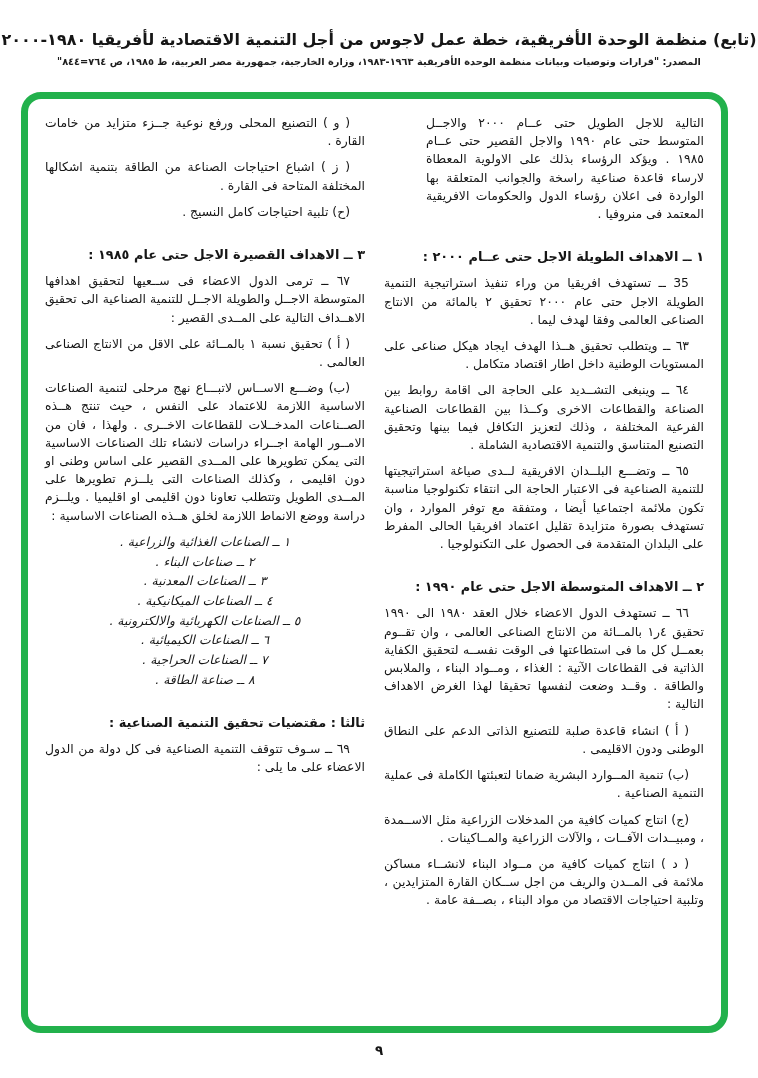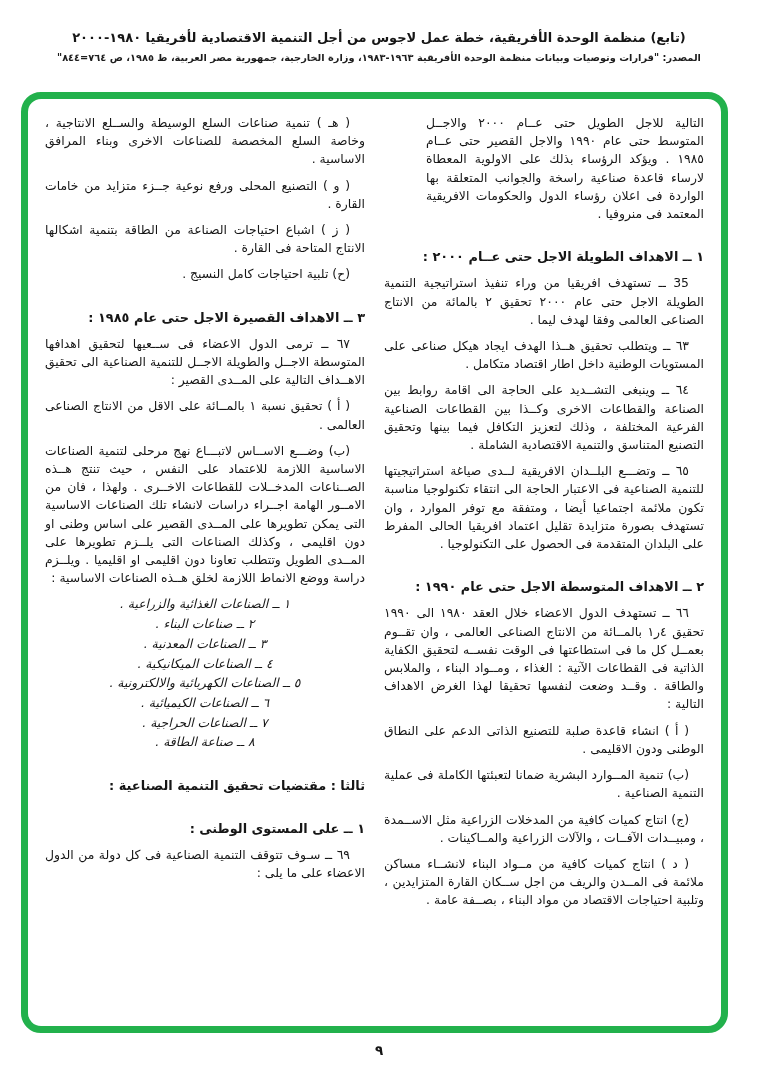--- a/index.html
+++ b/index.html
@@ -6,21 +6,21 @@
   body{
     width:758px;height:1078px;
     background:#ffffff;
     position:relative;
     font-family:"DejaVu Sans",sans-serif;
     color:#161616;
     overflow:hidden;
   }
   .header{position:absolute;top:30px;right:0;left:0;text-align:center;}
   .header .title{
-    font-size:13px;font-weight:bold;letter-spacing:-0.2px;
+    font-size:16px;font-weight:bold;letter-spacing:-0.2px;
     margin:0 0 7px 0;
   }
   .header .source{
     font-size:9.8px;font-weight:bold;letter-spacing:-0.2px;
     margin:0;color:#1d1d1d;
   }
   .frame{
     position:absolute;left:21px;top:92px;
     width:707px;height:941px;
     border:7px solid #22b14c;
@@ -75,36 +75,34 @@
         <p class="blk p">٦٤ ــ وينبغى التشــديد على الحاجة الى اقامة روابط بين الصناعة والقطاعات الاخرى وكــذا بين القطاعات الصناعية الفرعية المختلفة ، وذلك لتعزيز التكافل فيما بينها وتحقيق التصنيع المتناسق والتنمية الاقتصادية الشاملة .</p>
         <p class="blk p">٦٥ ــ وتضـــع البلــدان الافريقية لــدى صياغة استراتيجيتها للتنمية الصناعية فى الاعتبار الحاجة الى انتقاء تكنولوجيا مناسبة تكون ملائمة اجتماعيا أيضا ، ومتفقة مع توفر الموارد ، وان تستهدف بصورة متزايدة تقليل اعتماد افريقيا الحالى المفرط على البلدان المتقدمة فى الحصول على التكنولوجيا .</p>
         <p class="blk h">٢ ــ الاهداف المتوسطة الاجل حتى عام ١٩٩٠ :</p>
         <p class="blk p">٦٦ ــ تستهدف الدول الاعضاء خلال العقد ١٩٨٠ الى ١٩٩٠ تحقيق ٤ر١ بالمــائة من الانتاج الصناعى العالمى ، وان تقــوم بعمــل كل ما فى استطاعتها فى الوقت نفســه لتحقيق الكفاية الذاتية فى القطاعات الآتية : الغذاء ، ومــواد البناء ، والملابس والطاقة . وقــد وضعت لنفسها تحقيقا لهذا الغرض الاهداف التالية :</p>
         <p class="blk p">( أ ) انشاء قاعدة صلبة للتصنيع الذاتى الدعم على النطاق الوطنى ودون الاقليمى .</p>
         <p class="blk p">(ب) تنمية المــوارد البشرية ضمانا لتعبئتها الكاملة فى عملية التنمية الصناعية .</p>
         <p class="blk p">(ج) انتاج كميات كافية من المدخلات الزراعية مثل الاســمدة ، ومبيــدات الآفــات ، والآلات الزراعية والمــاكينات .</p>
         <p class="blk p">( د ) انتاج كميات كافية من مــواد البناء لانشــاء مساكن ملائمة فى المــدن والريف من اجل ســكان القارة المتزايدين ، وتلبية احتياجات الاقتصاد من مواد البناء ، بصــفة عامة .</p>
       </div>
     <div class="col" id="col-left">
-        <p class="blk p">( هـ ) تنمية صناعات السلع الوسيطة والســلع الانتاجية ، وخاصة السلع المخصصة للصناعات الاخرى وبناء المرافق الاساسية .</p>
         <p class="blk p">( و ) التصنيع المحلى ورفع نوعية جــزء متزايد من خامات القارة .</p>
-        <p class="blk p">( ز ) اشباع احتياجات الصناعة من الطاقة بتنمية اشكالها الانتاج المتاحة فى القارة .</p>
+        <p class="blk p">( ز ) اشباع احتياجات الصناعة من الطاقة بتنمية اشكالها المختلفة المتاحة فى القارة .</p>
         <p class="blk p">(ح) تلبية احتياجات كامل النسيج .</p>
         <p class="blk h">٣ ــ الاهداف القصيرة الاجل حتى عام ١٩٨٥ :</p>
         <p class="blk p">٦٧ ــ ترمى الدول الاعضاء فى ســعيها لتحقيق اهدافها المتوسطة الاجــل والطويلة الاجــل للتنمية الصناعية الى تحقيق الاهــداف التالية على المــدى القصير :</p>
         <p class="blk p">( أ ) تحقيق نسبة ١ بالمــائة على الاقل من الانتاج الصناعى العالمى .</p>
         <p class="blk p">(ب) وضـــع الاســاس لاتبـــاع نهج مرحلى لتنمية الصناعات الاساسية اللازمة للاعتماد على النفس ، حيث تنتج هــذه الصــناعات المدخــلات للقطاعات الاخــرى . ولهذا ، فان من الامــور الهامة اجــراء دراسات لانشاء تلك الصناعات الاساسية التى يمكن تطويرها على المــدى القصير على اساس وطنى او دون اقليمى ، وكذلك الصناعات التى يلــزم تطويرها على المــدى الطويل وتتطلب تعاونا دون اقليمى او اقليميا . ويلــزم دراسة ووضع الانماط اللازمة لخلق هــذه الصناعات الاساسية :</p>
         <p class="blk li">١ ــ الصناعات الغذائية والزراعية .</p>
         <p class="blk li">٢ ــ صناعات البناء .</p>
         <p class="blk li">٣ ــ الصناعات المعدنية .</p>
         <p class="blk li">٤ ــ الصناعات الميكانيكية .</p>
         <p class="blk li">٥ ــ الصناعات الكهربائية والالكترونية .</p>
         <p class="blk li">٦ ــ الصناعات الكيميائية .</p>
         <p class="blk li">٧ ــ الصناعات الحراجية .</p>
         <p class="blk li">٨ ــ صناعة الطاقة .</p>
         <p class="blk h">ثالثا : مقتضيات تحقيق التنمية الصناعية :</p>
-        <p class="blk h">١ ــ على المستوى الوطنى :</p>
         <p class="blk p">٦٩ ــ سـوف تتوقف التنمية الصناعية فى كل دولة من الدول الاعضاء على ما يلى :</p>
       </div>
   </div>
 </div>
 
 <div class="page-number">٩</div>
 
 </body></html>

